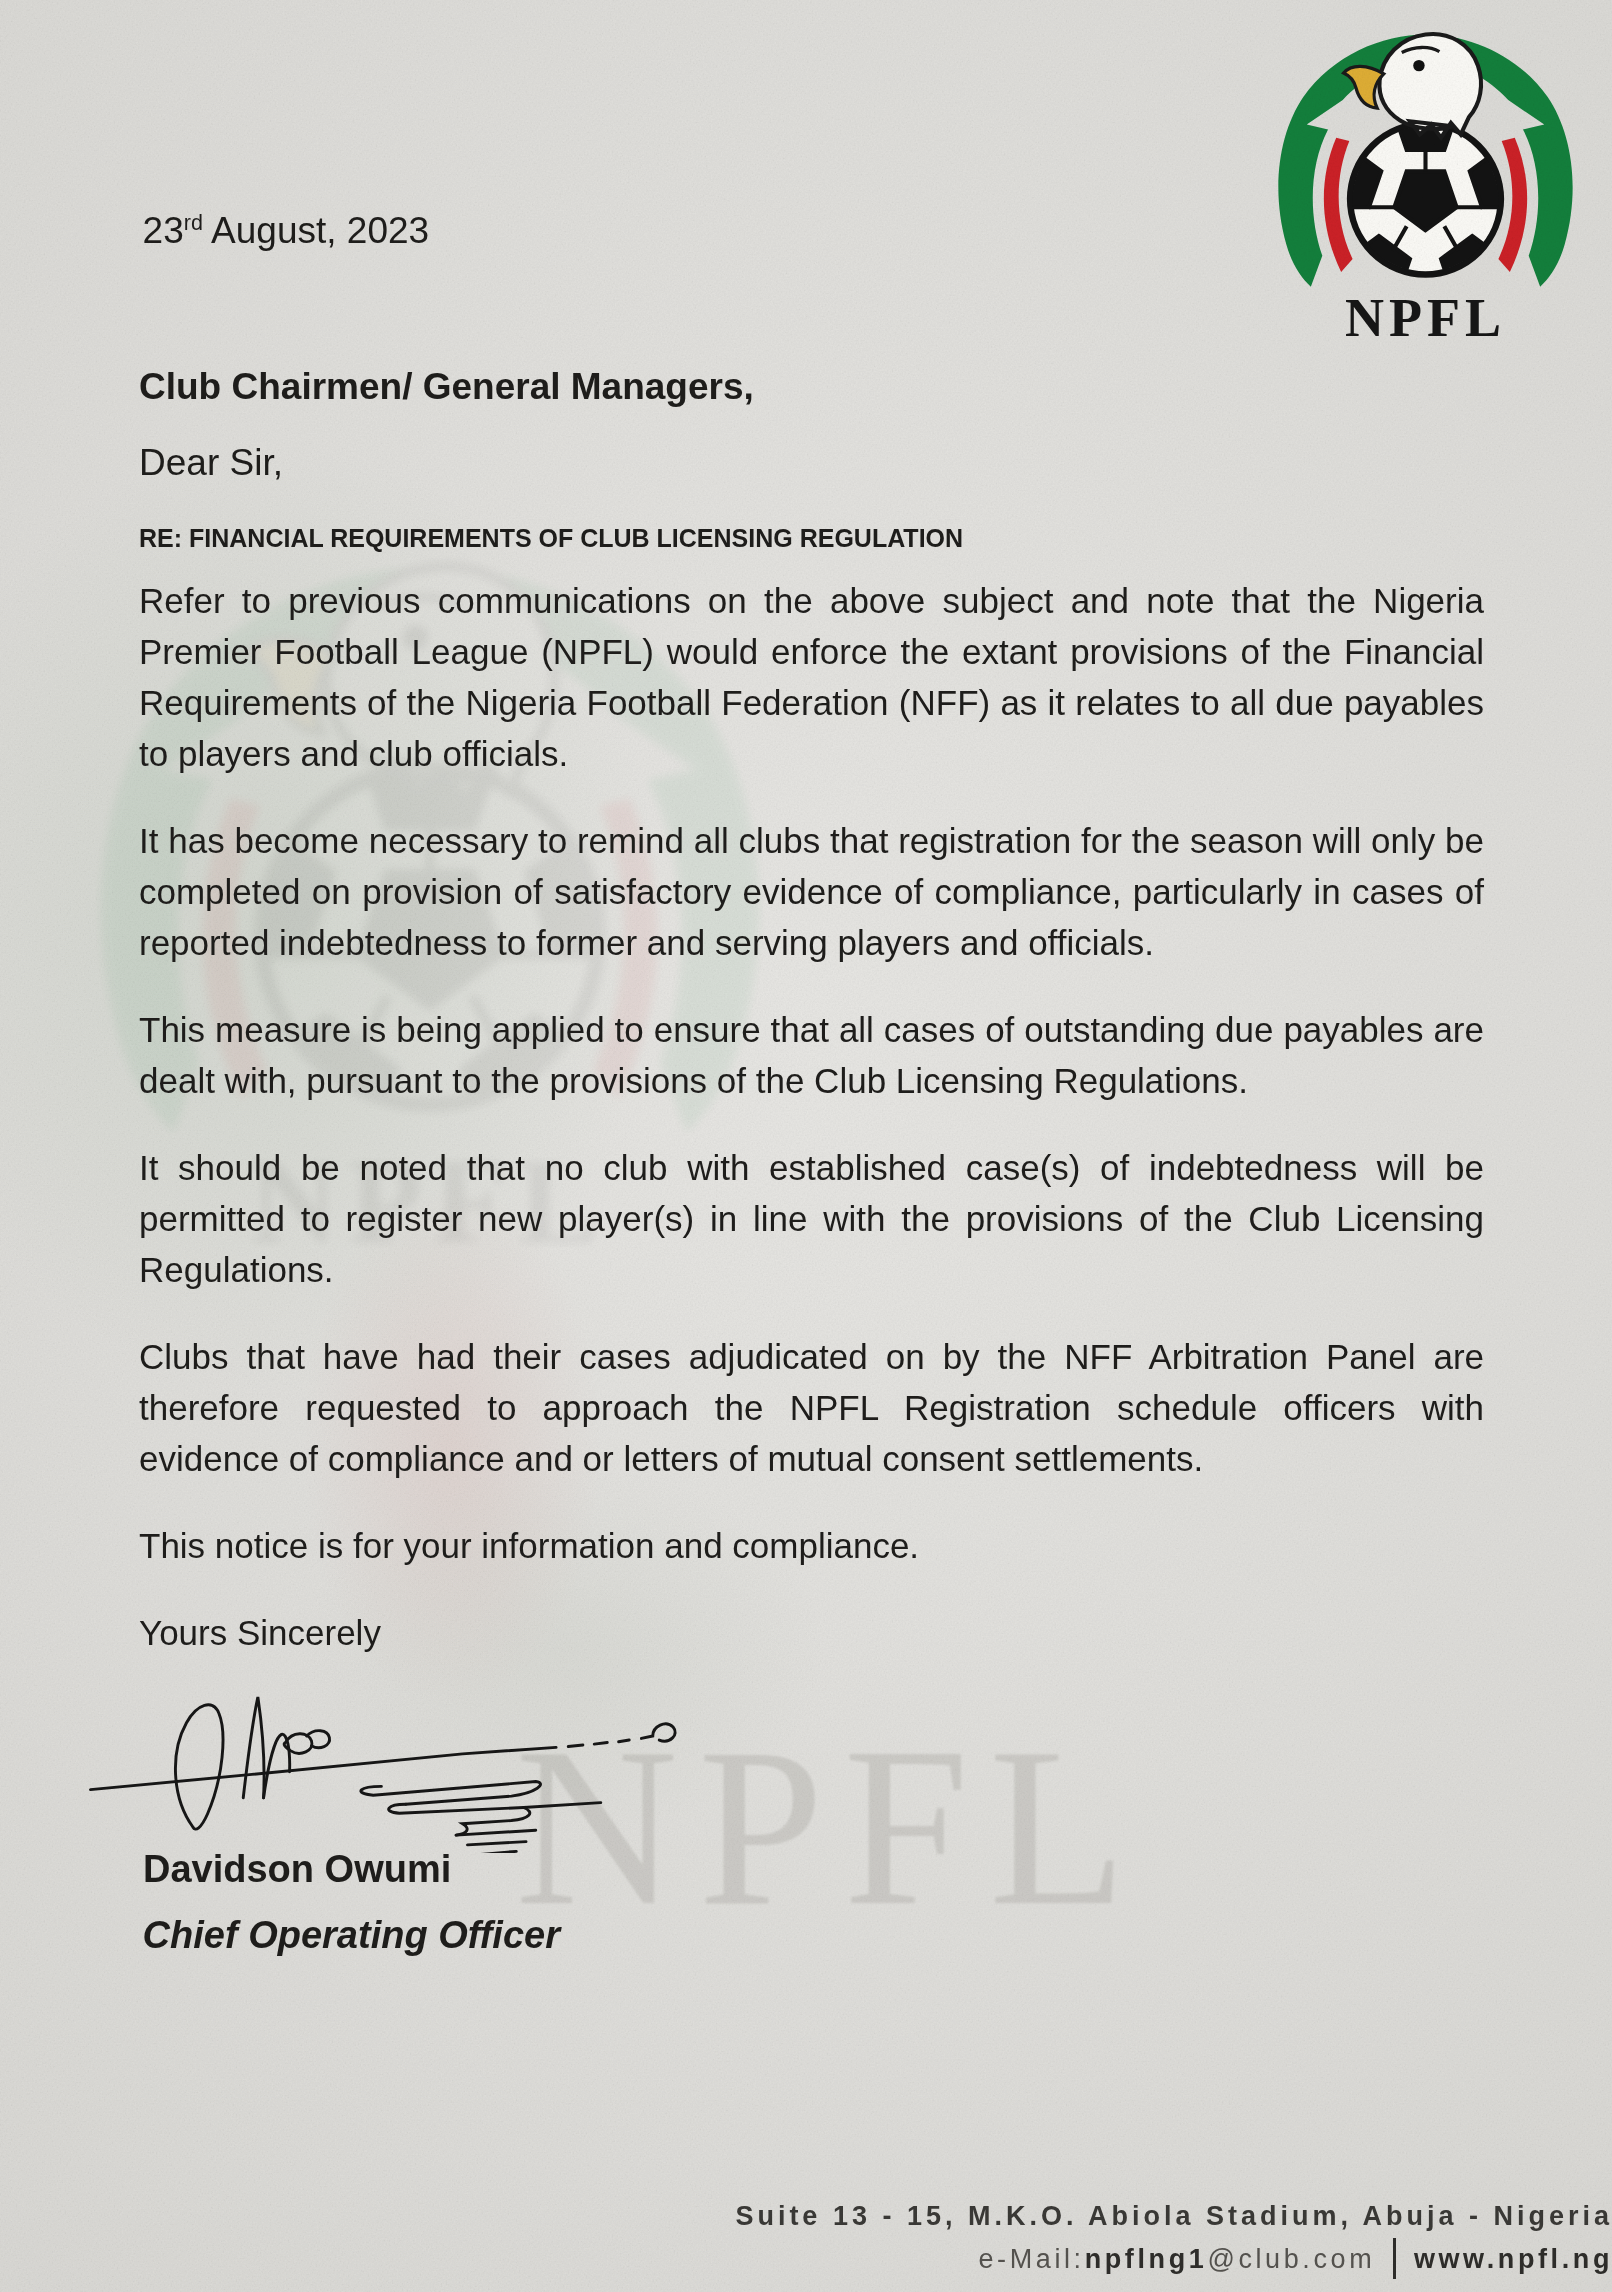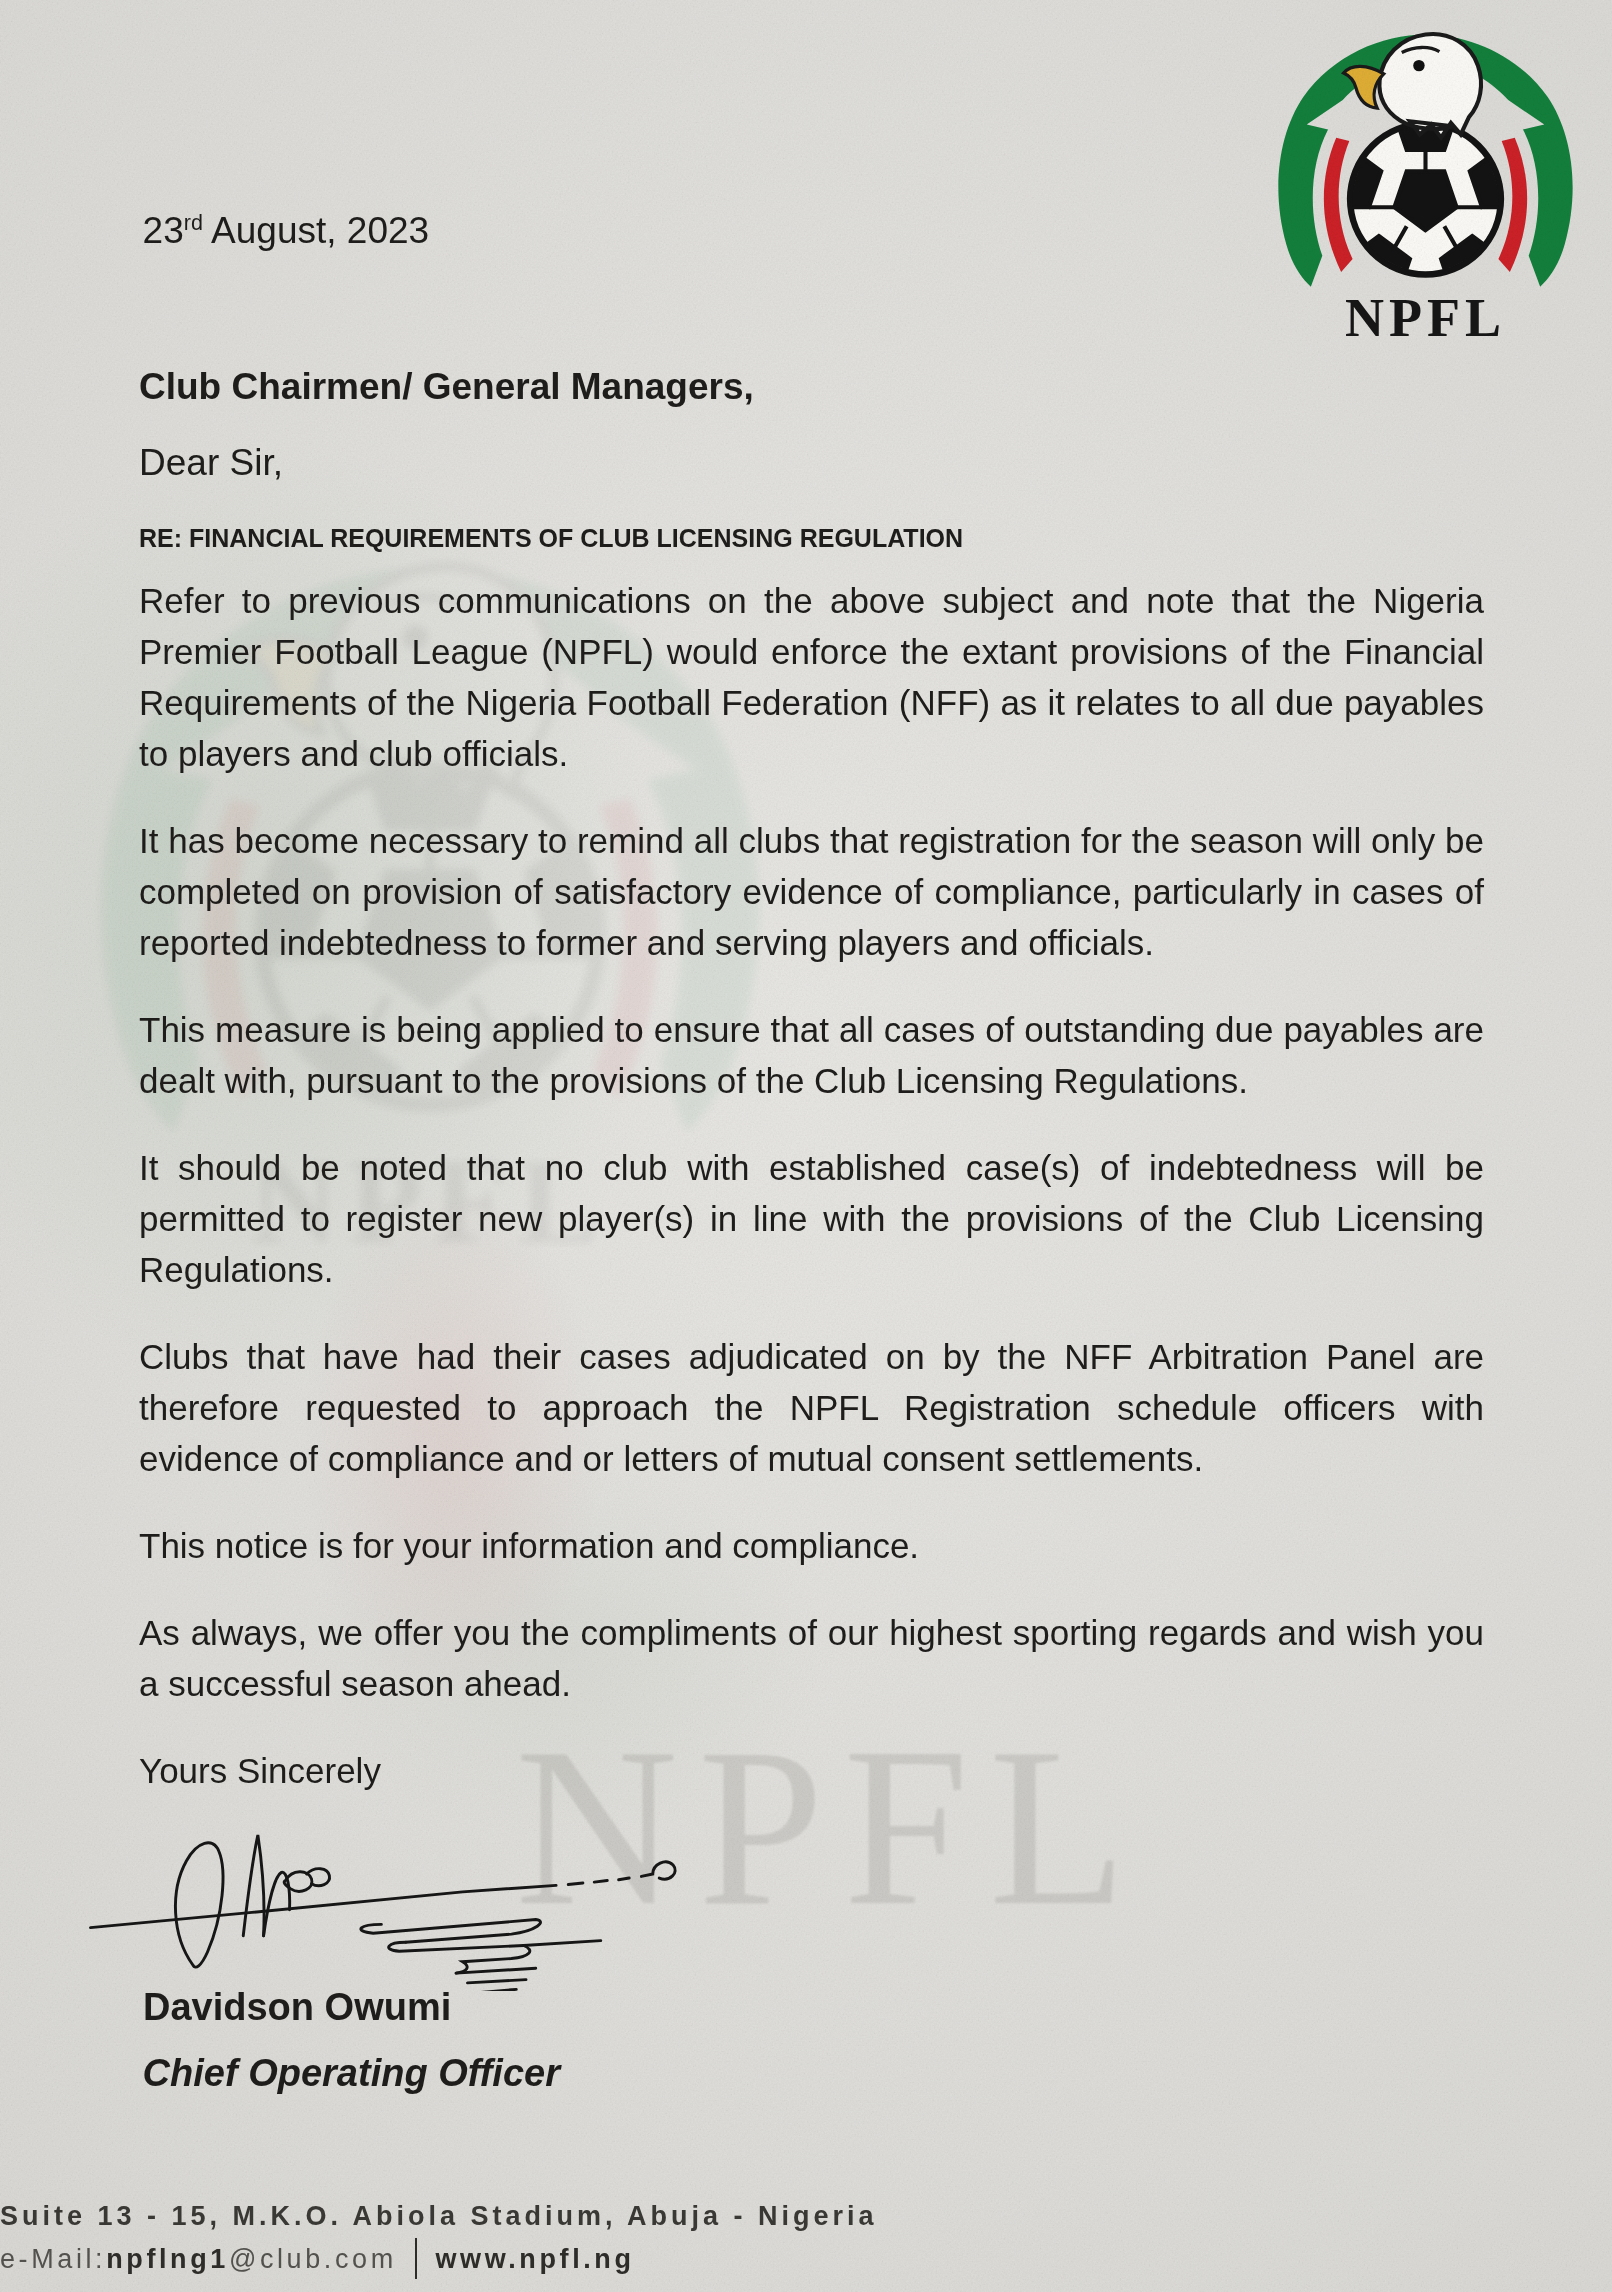--- a/index.html
+++ b/index.html
@@ -39,21 +39,21 @@
   .body p{
     font-size:35px;line-height:51px;
     text-align:justify;margin:0 0 36px;
   }
   .closing{font-size:35px;line-height:51px;margin:0 0 3.6px;}
   .sig-wrap{margin:-3.6px 0 -5.4px -90px;height:195px;}
   .sig-name{font-size:38px;font-weight:bold;margin:0 0 23px 4px;}
   .sig-title{font-size:38px;font-weight:bold;font-style:italic;margin:0;padding-left:3.6px;}
   .footer{
     position:absolute;left:0;bottom:14.3px;width:100%;
-    text-align:left;color:#3a3936;
+    text-align:right;color:#3a3936;
   }
   .footer .l1{font-size:27px;font-weight:bold;letter-spacing:4px;margin:0 0 5.4px;}
   .footer .l2{font-size:27px;letter-spacing:3.6px;margin:0;color:#55534f;}
   .footer .l2 .hv{font-weight:bold;color:#2e2d2a;}
   .footer .sep{
     display:inline-block;width:2.7px;height:41px;background:#2e2d2a;
     margin:0 18px;vertical-align:-10.7px;
   }
 </style>
 </head>
@@ -130,21 +130,20 @@
     <p class="addr">Dear Sir,</p>
     <p class="subject">RE: FINANCIAL REQUIREMENTS OF CLUB LICENSING REGULATION</p>
 
     <div class="body">
       <p>Refer to previous communications on the above subject and note that the Nigeria Premier Football League (NPFL) would enforce the extant provisions of the Financial Requirements of the Nigeria Football Federation (NFF) as it relates to all due payables to players and club officials.</p>
       <p>It has become necessary to remind all clubs that registration for the season will only be completed on provision of satisfactory evidence of compliance, particularly in cases of reported indebtedness to former and serving players and officials.</p>
       <p>This measure is being applied to ensure that all cases of outstanding due payables are dealt with, pursuant to the provisions of the Club Licensing Regulations.</p>
       <p>It should be noted that no club with established case(s) of indebtedness will be permitted to register new player(s) in line with the provisions of the Club Licensing Regulations.</p>
       <p>Clubs that have had their cases adjudicated on by the NFF Arbitration Panel are therefore requested to approach the NPFL Registration schedule officers with evidence of compliance and or letters of mutual consent settlements.</p>
       <p>This notice is for your information and compliance.</p>
-      <p>As always, we offer you the compliments of our highest sporting regards and wish you a successful season ahead.</p>
     </div>
 
     <p class="closing">Yours Sincerely</p>
 
     <div class="sig-wrap">
       <svg width="681" height="195" viewBox="0 0 760 240">
         <g fill="none" stroke="#161616" stroke-width="3.6" stroke-linecap="round">
           <path d="M12,162 C150,150 360,128 470,118 L585,110"></path>
           <path d="M600,109 l18,-2 M632,106 l16,-2 M662,103 l13,-2"></path>
           <path d="M690,99 l14,-3 c0,-12 16,-20 25,-11 c8,9 -4,21 -17,16"></path>

